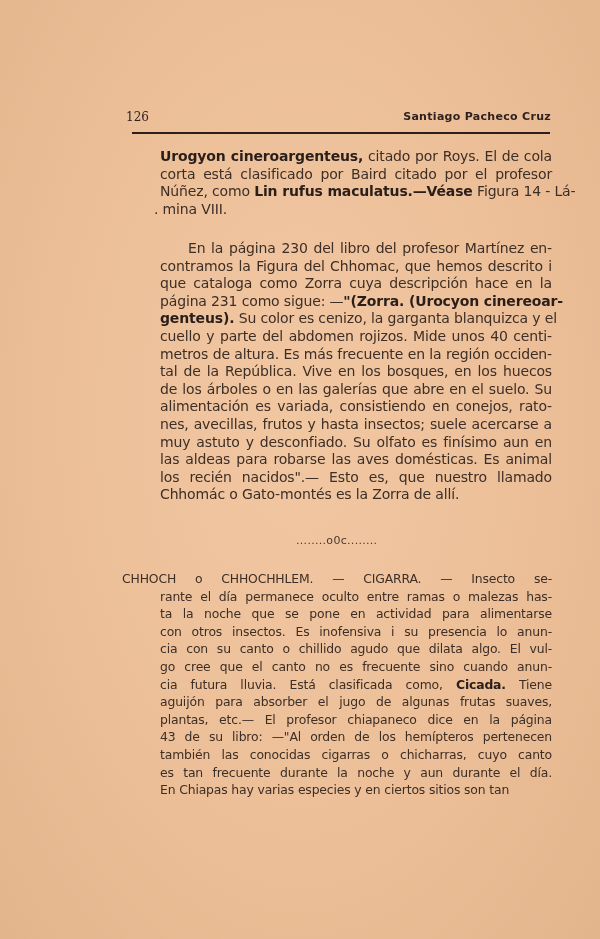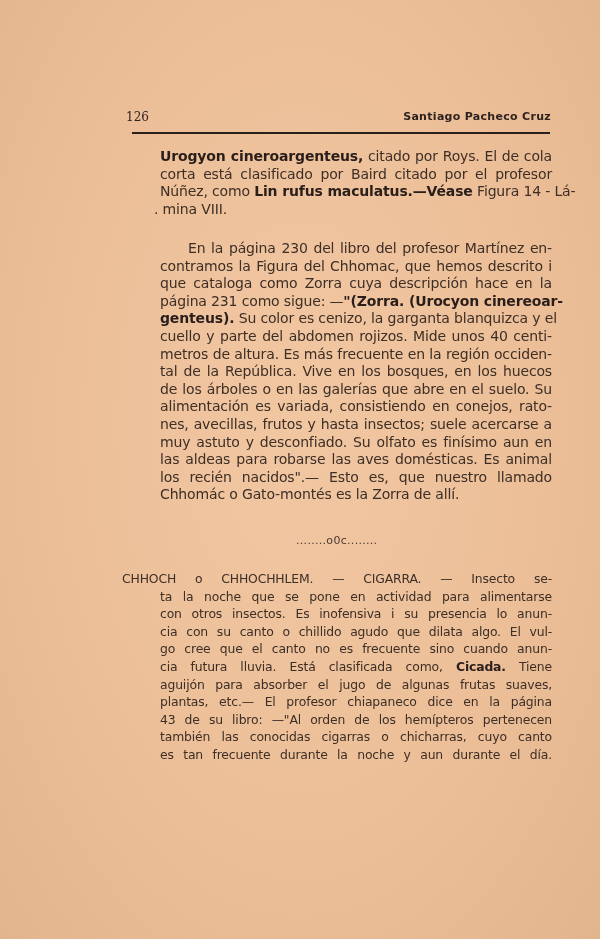--- a/index.html
+++ b/index.html
@@ -53,23 +53,25 @@
     <span class="line"><span>alimentación es variada, consistiendo en conejos, rato-</span></span>
     <span class="line"><span>nes, avecillas, frutos y hasta insectos; suele acercarse a</span></span>
     <span class="line"><span>muy astuto y desconfiado. Su olfato es finísimo aun en</span></span>
     <span class="line"><span>las aldeas para robarse las aves domésticas. Es animal</span></span>
     <span class="line"><span>los recién nacidos".— Esto es, que nuestro llamado</span></span>
     <span class="line last"><span>Chhomác o Gato-montés es la Zorra de allí.</span></span>
   </div>
 <div class="sep">........o0c........</div>
 <div class="entry" id="entry">
     <span class="line first"><span>CHHOCH o CHHOCHHLEM. — CIGARRA. — Insecto se-</span></span>
+    <span class="line"><span>rante el día permanece oculto entre ramas o malezas has-</span></span>
     <span class="line"><span>ta la noche que se pone en actividad para alimentarse</span></span>
     <span class="line"><span>con otros insectos. Es inofensiva i su presencia lo anun-</span></span>
     <span class="line"><span>cia con su canto o chillido agudo que dilata algo. El vul-</span></span>
     <span class="line"><span>go cree que el canto no es frecuente sino cuando anun-</span></span>
     <span class="line"><span>cia futura lluvia. Está clasificada como, </span><b>Cicada.</b><span> Tiene</span></span>
     <span class="line"><span>aguijón para absorber el jugo de algunas frutas suaves,</span></span>
     <span class="line"><span>plantas, etc.— El profesor chiapaneco dice en la página</span></span>
     <span class="line"><span>43 de su libro: —"Al orden de los hemípteros pertenecen</span></span>
     <span class="line"><span>también las conocidas cigarras o chicharras, cuyo canto</span></span>
     <span class="line"><span>es tan frecuente durante la noche y aun durante el día.</span></span>
+    <span class="line last"><span>En Chiapas hay varias especies y en ciertos sitios son tan</span></span>
   </div>
 
 </body></html>

